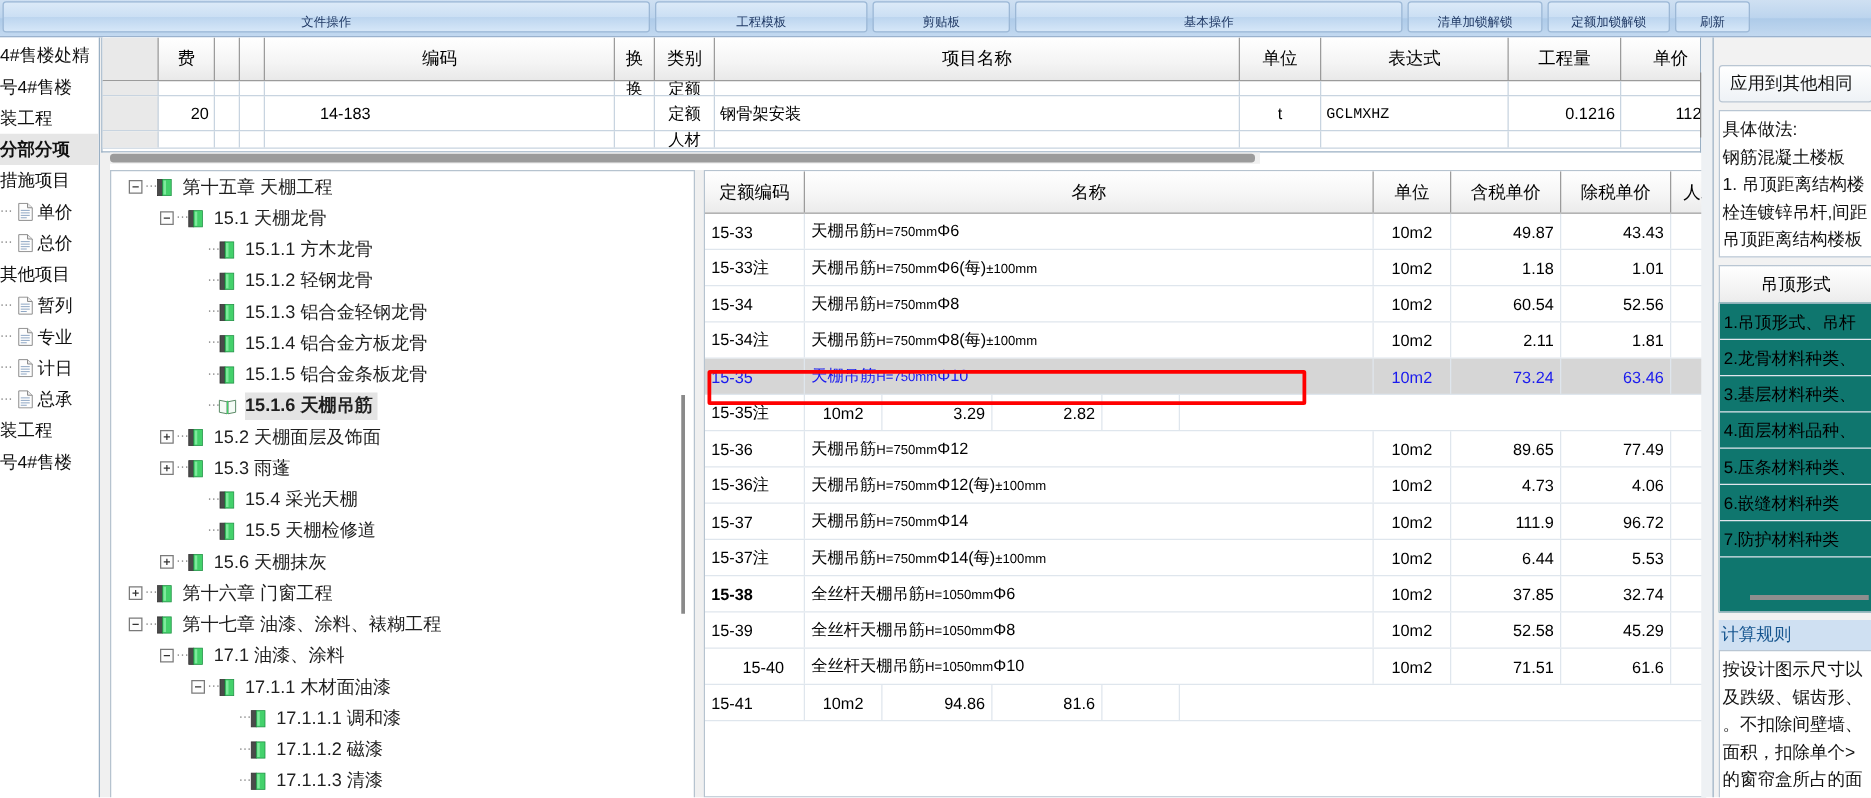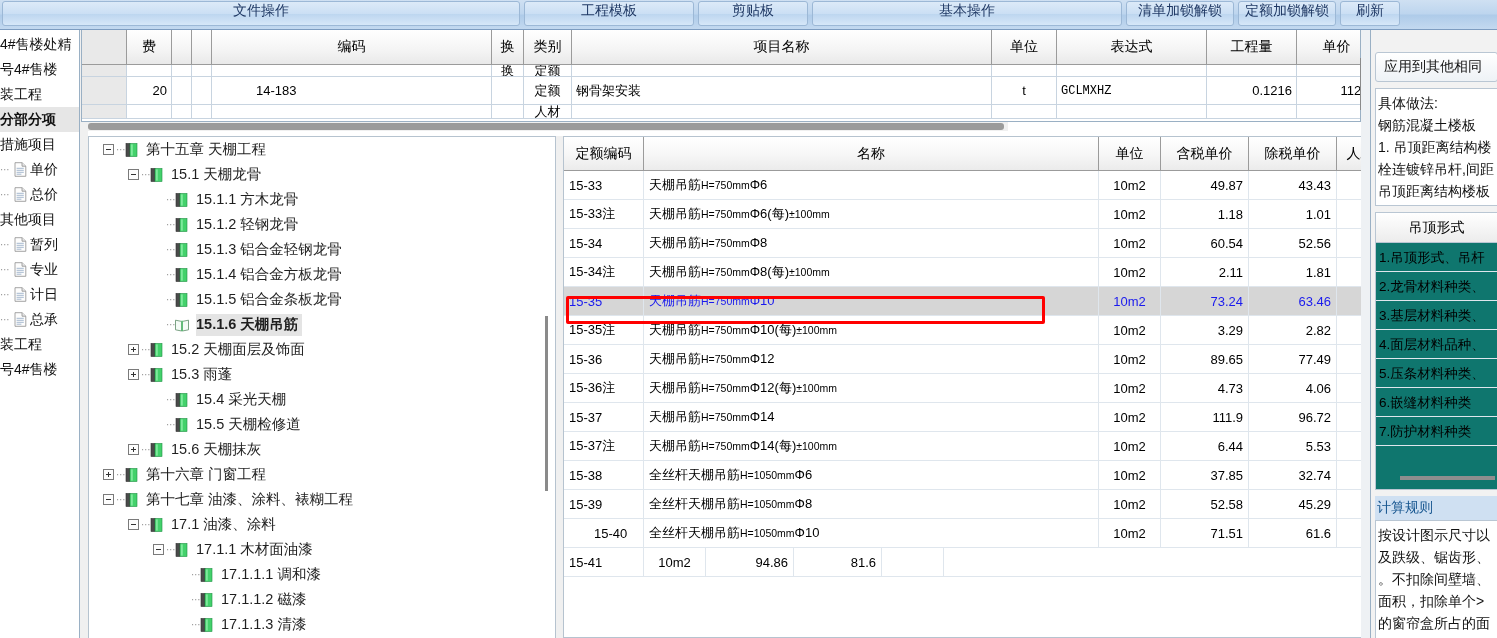--- a/index.html
+++ b/index.html
@@ -18,23 +18,23 @@
     position: absolute; left: 0; top: 0; width: 1497px; height: 30px;
     background: linear-gradient(to bottom, #cfe0f2 0%, #bdd5ee 48%, #aecbe9 52%, #c3d9f0 100%);
     border-bottom: 1px solid #7d9cc0;
     display: flex; align-items: stretch;
   }
   .ribbon-group {
     margin: 1px 2px 3px 2px;
     border: 1px solid #9cb8d6;
     border-radius: 3px;
     background: linear-gradient(to bottom, #dceaf8 0%, #cbdff4 50%, #bcd5ef 51%, #d6e7f8 100%);
-    display: flex; align-items: flex-start; justify-content: center;
+    display: flex; align-items: flex-end; justify-content: center;
     color: #1f3864;
-    font-size: 14px;
+    font-size: 10px;
     white-space: nowrap;
     padding: 0 6px;
     overflow: hidden;
   }
 
   
   #left-sidebar {
     position: absolute; left: 0; top: 30px; width: 80px; height: 608px;
     background: #ffffff;
     border-right: 1px solid #9ab0c4;
@@ -853,23 +853,20 @@
           </div>
           <div class="cell r" style="width: 88px; flex: 0 0 88px;">
             <span>63.46</span>
           </div>
           <div class="cell r" style="width: 62px; flex: 0 0 62px;"></div>
         </div>
         <div class="qg-row">
           <div class="cell l" style="width: 80px; flex: 0 0 80px;">
             <span>15-35注</span>
           </div>
-          <div class="cell l" style="width: 455px; flex: 0 0 455px;">
-            <span>天棚吊筋<span class="mm">H=750mm</span>Φ10(每)<span class="mm">±100mm</span></span>
-          </div>
           <div class="cell c" style="width: 62px; flex: 0 0 62px;">
             <span>10m2</span>
           </div>
           <div class="cell r" style="width: 88px; flex: 0 0 88px;">
             <span>3.29</span>
           </div>
           <div class="cell r" style="width: 88px; flex: 0 0 88px;">
             <span>2.82</span>
           </div>
           <div class="cell r" style="width: 62px; flex: 0 0 62px;"></div>
@@ -940,21 +937,21 @@
           </div>
           <div class="cell r" style="width: 88px; flex: 0 0 88px;">
             <span>6.44</span>
           </div>
           <div class="cell r" style="width: 88px; flex: 0 0 88px;">
             <span>5.53</span>
           </div>
           <div class="cell r" style="width: 62px; flex: 0 0 62px;"></div>
         </div>
         <div class="qg-row">
-          <div class="cell l" style="width: 80px; flex: 0 0 80px;">
+          <div class="cell l" style="width: 80px; flex: 0 0 80px; font-weight: bold;">
             <span>15-38</span>
           </div>
           <div class="cell l" style="width: 455px; flex: 0 0 455px;">
             <span>全丝杆天棚吊筋<span class="mm">H=1050mm</span>Φ6</span>
           </div>
           <div class="cell c" style="width: 62px; flex: 0 0 62px;">
             <span>10m2</span>
           </div>
           <div class="cell r" style="width: 88px; flex: 0 0 88px;">
             <span>37.85</span>

